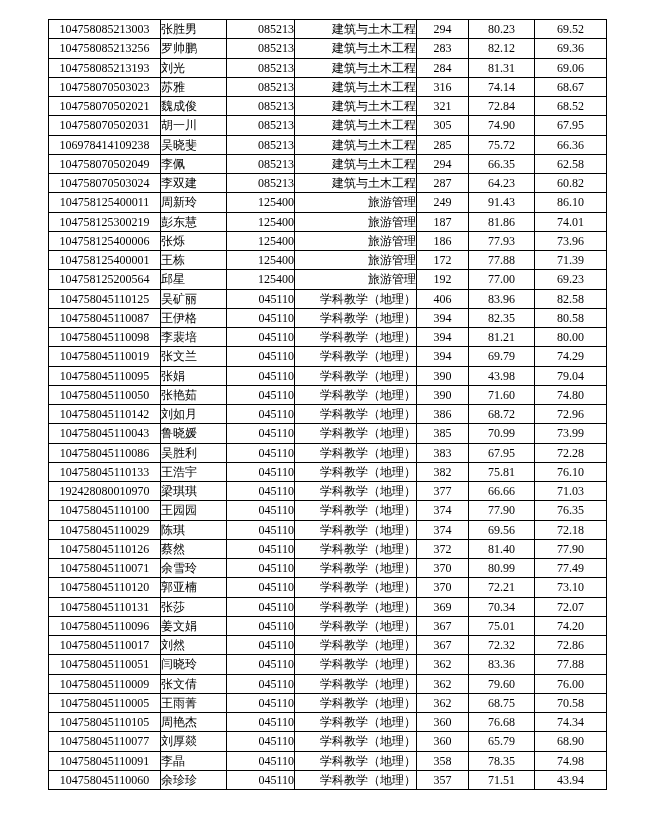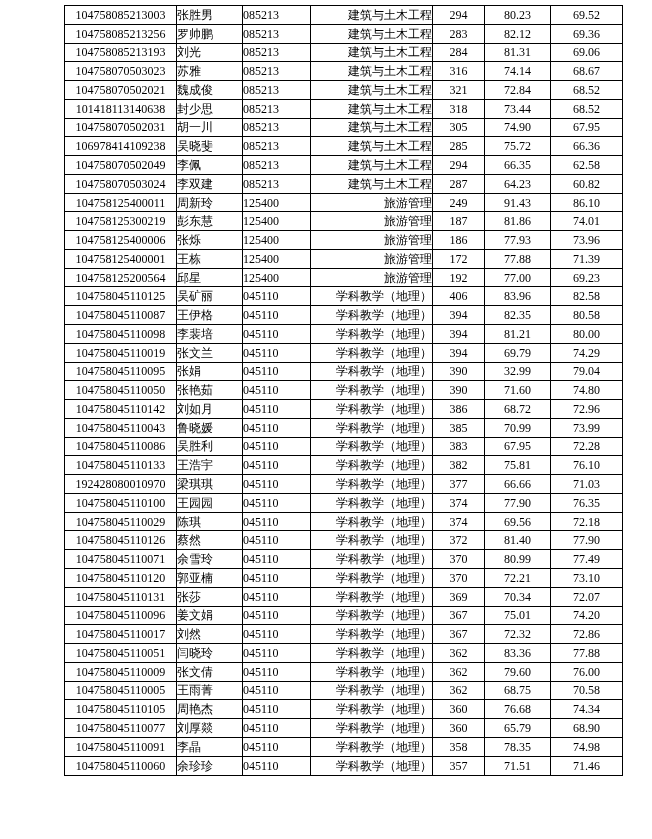--- a/index.html
+++ b/index.html
@@ -12,45 +12,44 @@
     width: 652px;
     height: 839px;
     background: #ffffff;
     overflow: hidden;
     font-family: "Liberation Serif", "DejaVu Serif", serif;
     color: #000000;
   }
   .sheet {
     position: absolute;
     left: 48px;
-    top: 5px;
+    top: 19px;
     width: 558px;
     height: 771px;
-    margin-left: 16px;
   }
   table.score-table {
     width: 558px;
     height: 771px;
     border-collapse: collapse;
     table-layout: fixed;
     border: 1px solid #000000;
   }
   table.score-table td {
     border: 1px solid #000000;
     font-size: 12px;
     line-height: 1;
     padding: 0;
     white-space: nowrap;
     overflow: hidden;
     vertical-align: middle;
     color: #000000;
   }
   td.c-id     { text-align: center; }
   td.c-name   { text-align: left; padding-left: 6px; }
-  td.c-code   { text-align: left; }
+  td.c-code   { text-align: right; }
   td.c-major  { text-align: right; padding-left: 6px; }
   td.c-s1, td.c-s2, td.c-s3 { text-align: center; }
 </style>
 </head>
 <body>
 
 <div class="page">
   <div class="sheet">
     <table class="score-table">
       <colgroup>
@@ -107,29 +106,20 @@
   <tr>
     <td class="c-id">104758070502021</td>
     <td class="c-name">魏成俊</td>
     <td class="c-code">085213</td>
     <td class="c-major">建筑与土木工程</td>
     <td class="c-s1">321</td>
     <td class="c-s2">72.84</td>
     <td class="c-s3">68.52</td>
   </tr>
 
-  <tr>
-    <td class="c-id">101418113140638</td>
-    <td class="c-name">封少思</td>
-    <td class="c-code">085213</td>
-    <td class="c-major">建筑与土木工程</td>
-    <td class="c-s1">318</td>
-    <td class="c-s2">73.44</td>
-    <td class="c-s3">68.52</td>
-  </tr>
 
   <tr>
     <td class="c-id">104758070502031</td>
     <td class="c-name">胡一川</td>
     <td class="c-code">085213</td>
     <td class="c-major">建筑与土木工程</td>
     <td class="c-s1">305</td>
     <td class="c-s2">74.90</td>
     <td class="c-s3">67.95</td>
   </tr>
@@ -254,21 +244,21 @@
     <td class="c-s2">69.79</td>
     <td class="c-s3">74.29</td>
   </tr>
 
   <tr>
     <td class="c-id">104758045110095</td>
     <td class="c-name">张娟</td>
     <td class="c-code">045110</td>
     <td class="c-major">学科教学（地理）</td>
     <td class="c-s1">390</td>
-    <td class="c-s2">32.99</td>
+    <td class="c-s2">43.98</td>
     <td class="c-s3">79.04</td>
   </tr>
 
   <tr>
     <td class="c-id">104758045110050</td>
     <td class="c-name">张艳茹</td>
     <td class="c-code">045110</td>
     <td class="c-major">学科教学（地理）</td>
     <td class="c-s1">390</td>
     <td class="c-s2">71.60</td>
@@ -465,18 +455,18 @@
     <td class="c-s3">74.98</td>
   </tr>
 
   <tr>
     <td class="c-id">104758045110060</td>
     <td class="c-name">余珍珍</td>
     <td class="c-code">045110</td>
     <td class="c-major">学科教学（地理）</td>
     <td class="c-s1">357</td>
     <td class="c-s2">71.51</td>
-    <td class="c-s3">71.46</td>
+    <td class="c-s3">43.94</td>
   </tr>
 </tbody>
     </table>
   </div>
 </div>
 
 </body></html>

